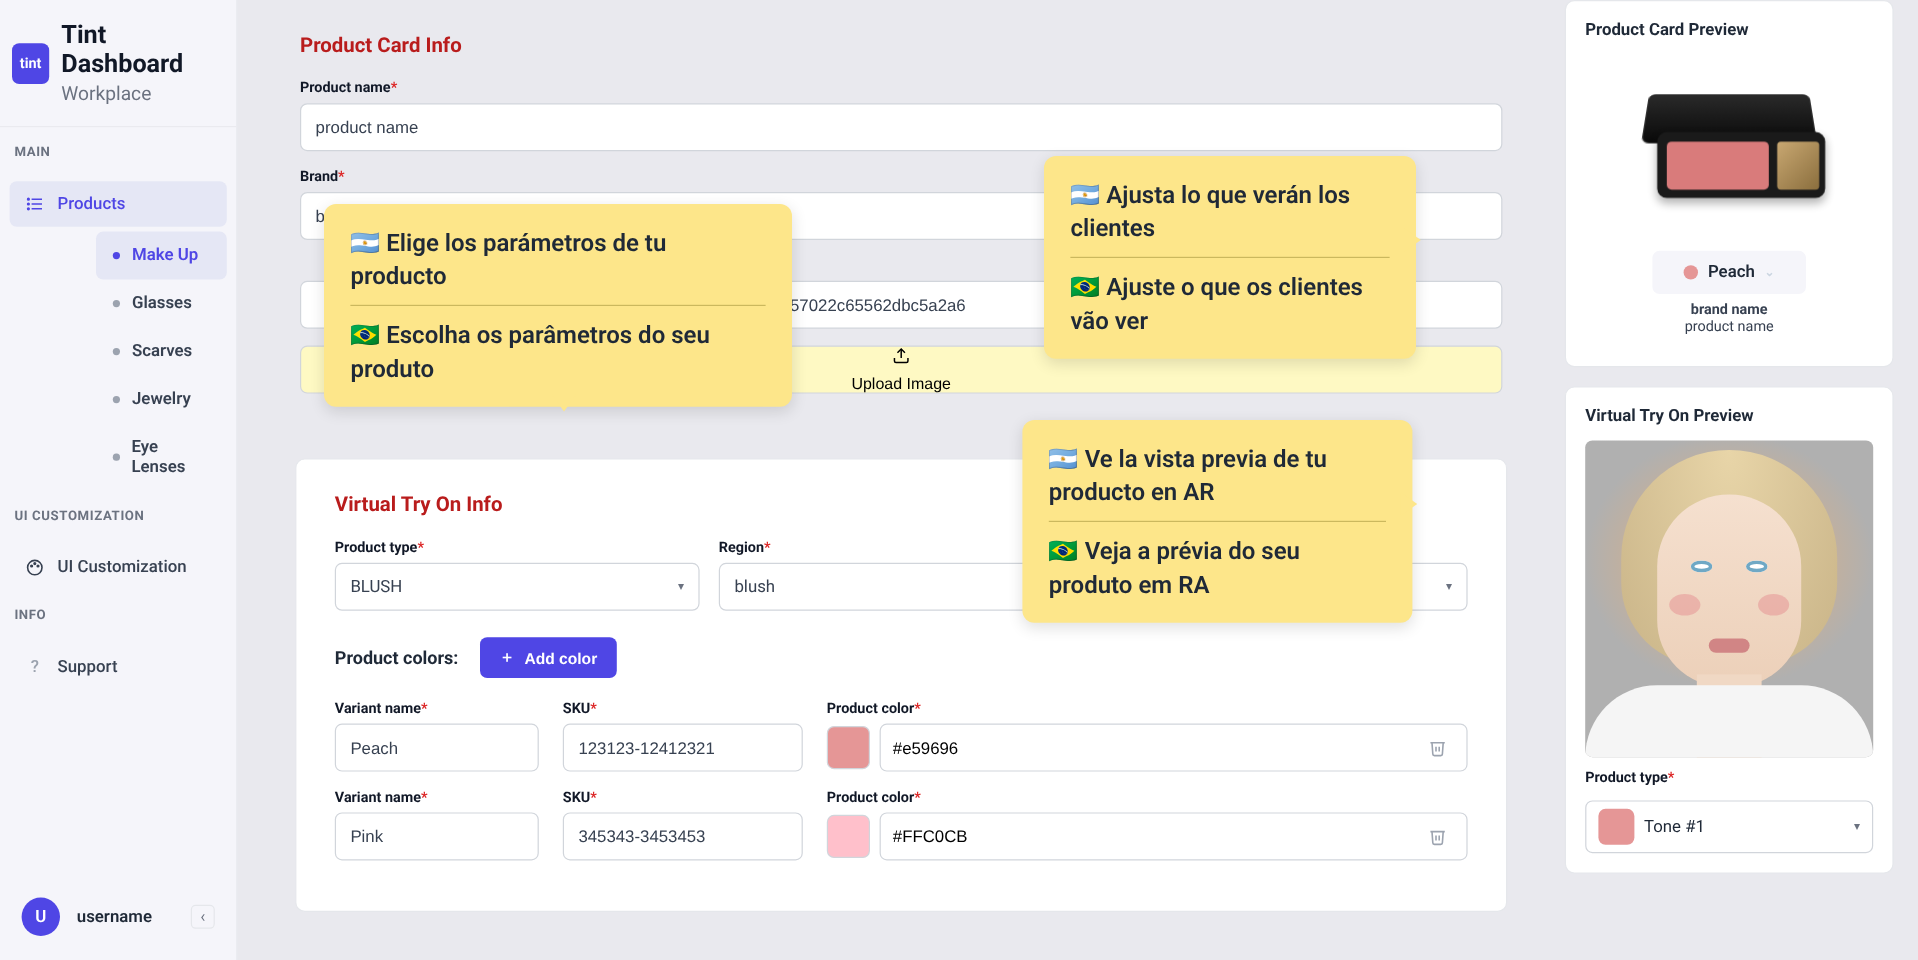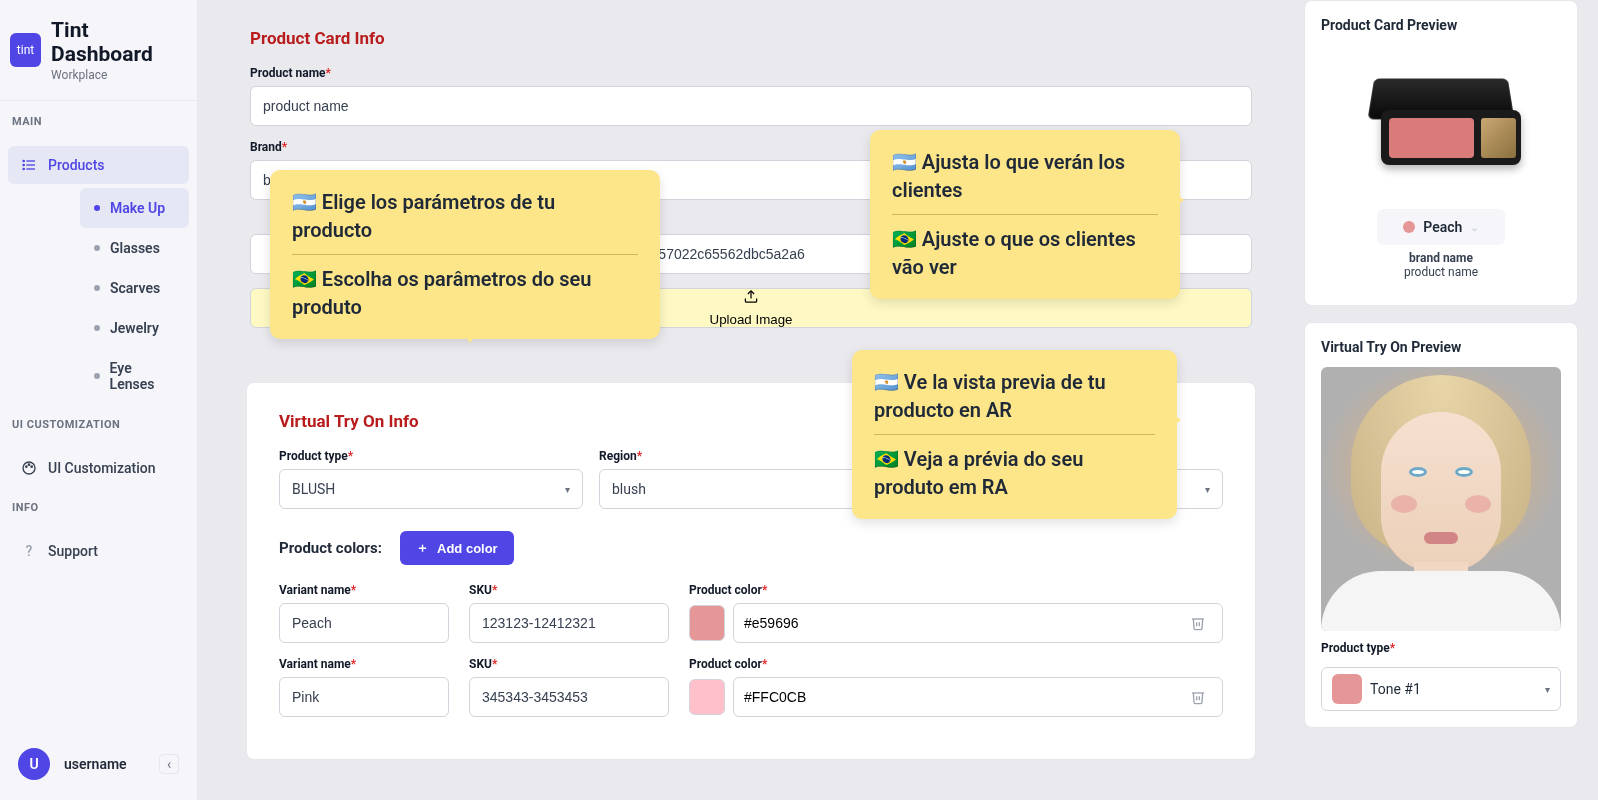--- a/index.html
+++ b/index.html
@@ -34,29 +34,29 @@
 .logo-box {
   width: 34px;
   height: 34px;
   background: #4f46e5;
   border-radius: 6px;
   display: flex;
   align-items: center;
   justify-content: center;
   color: #fff;
   font-size: 12px;
-  font-weight: 400;
+  font-weight: 700;
 }
 .app-title {
   font-weight: 700;
   font-size: 21px;
   color: #111827;
 }
 .app-subtitle {
-  font-size: 12px;
+  font-size: 16px;
   color: #6b7280;
   margin-top: 2px;
 }
 .sidebar-section {
   padding: 10px 8px 0 8px;
 }
 .section-label {
   font-size: 11px;
   font-weight: 700;
   color: #6b7280;

